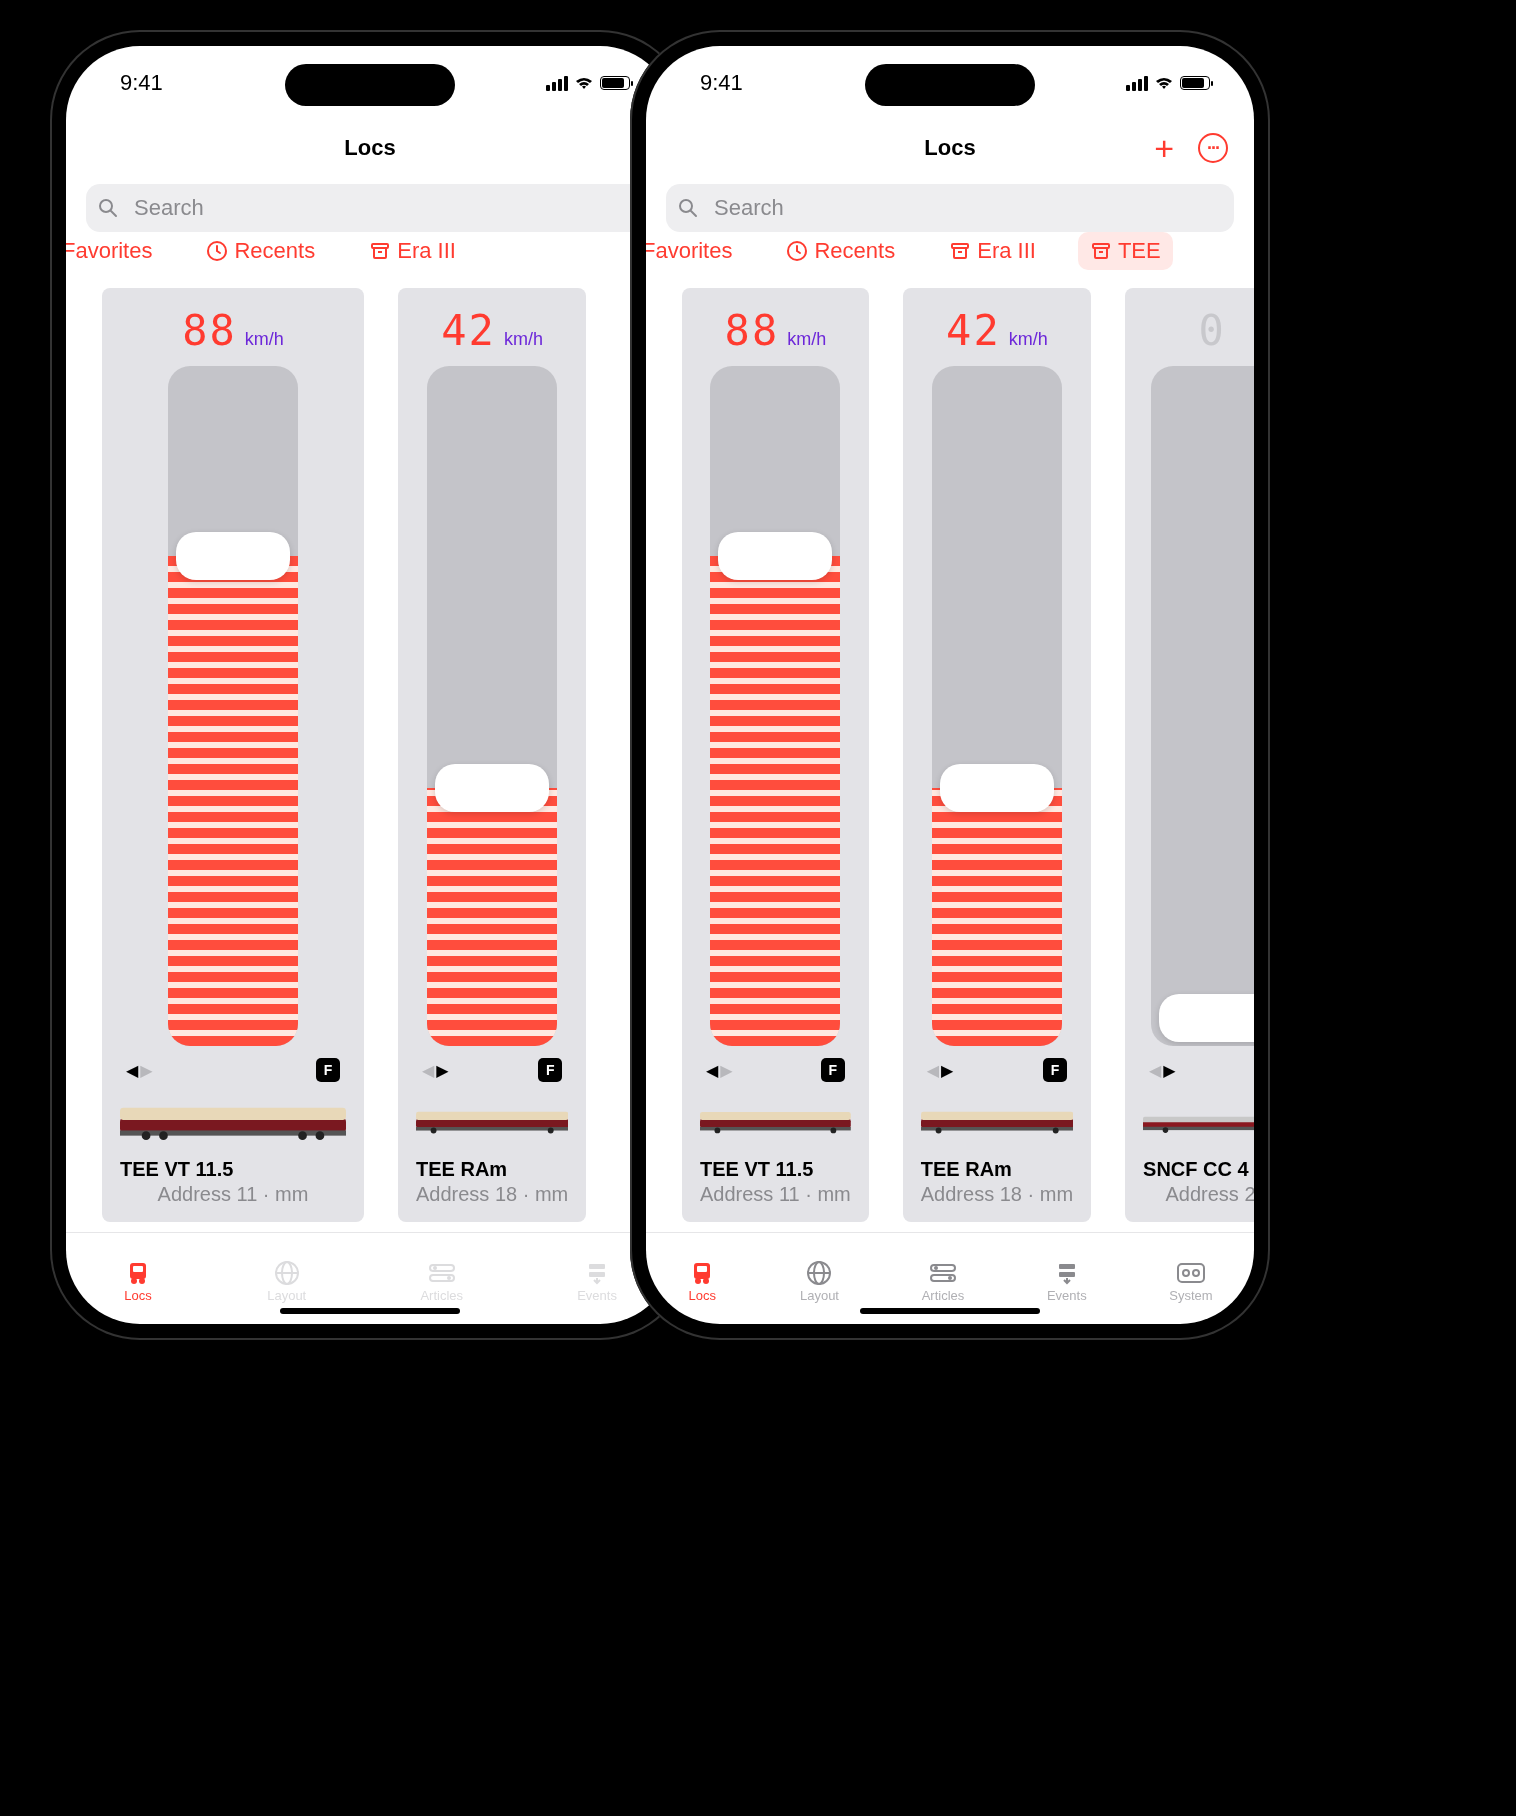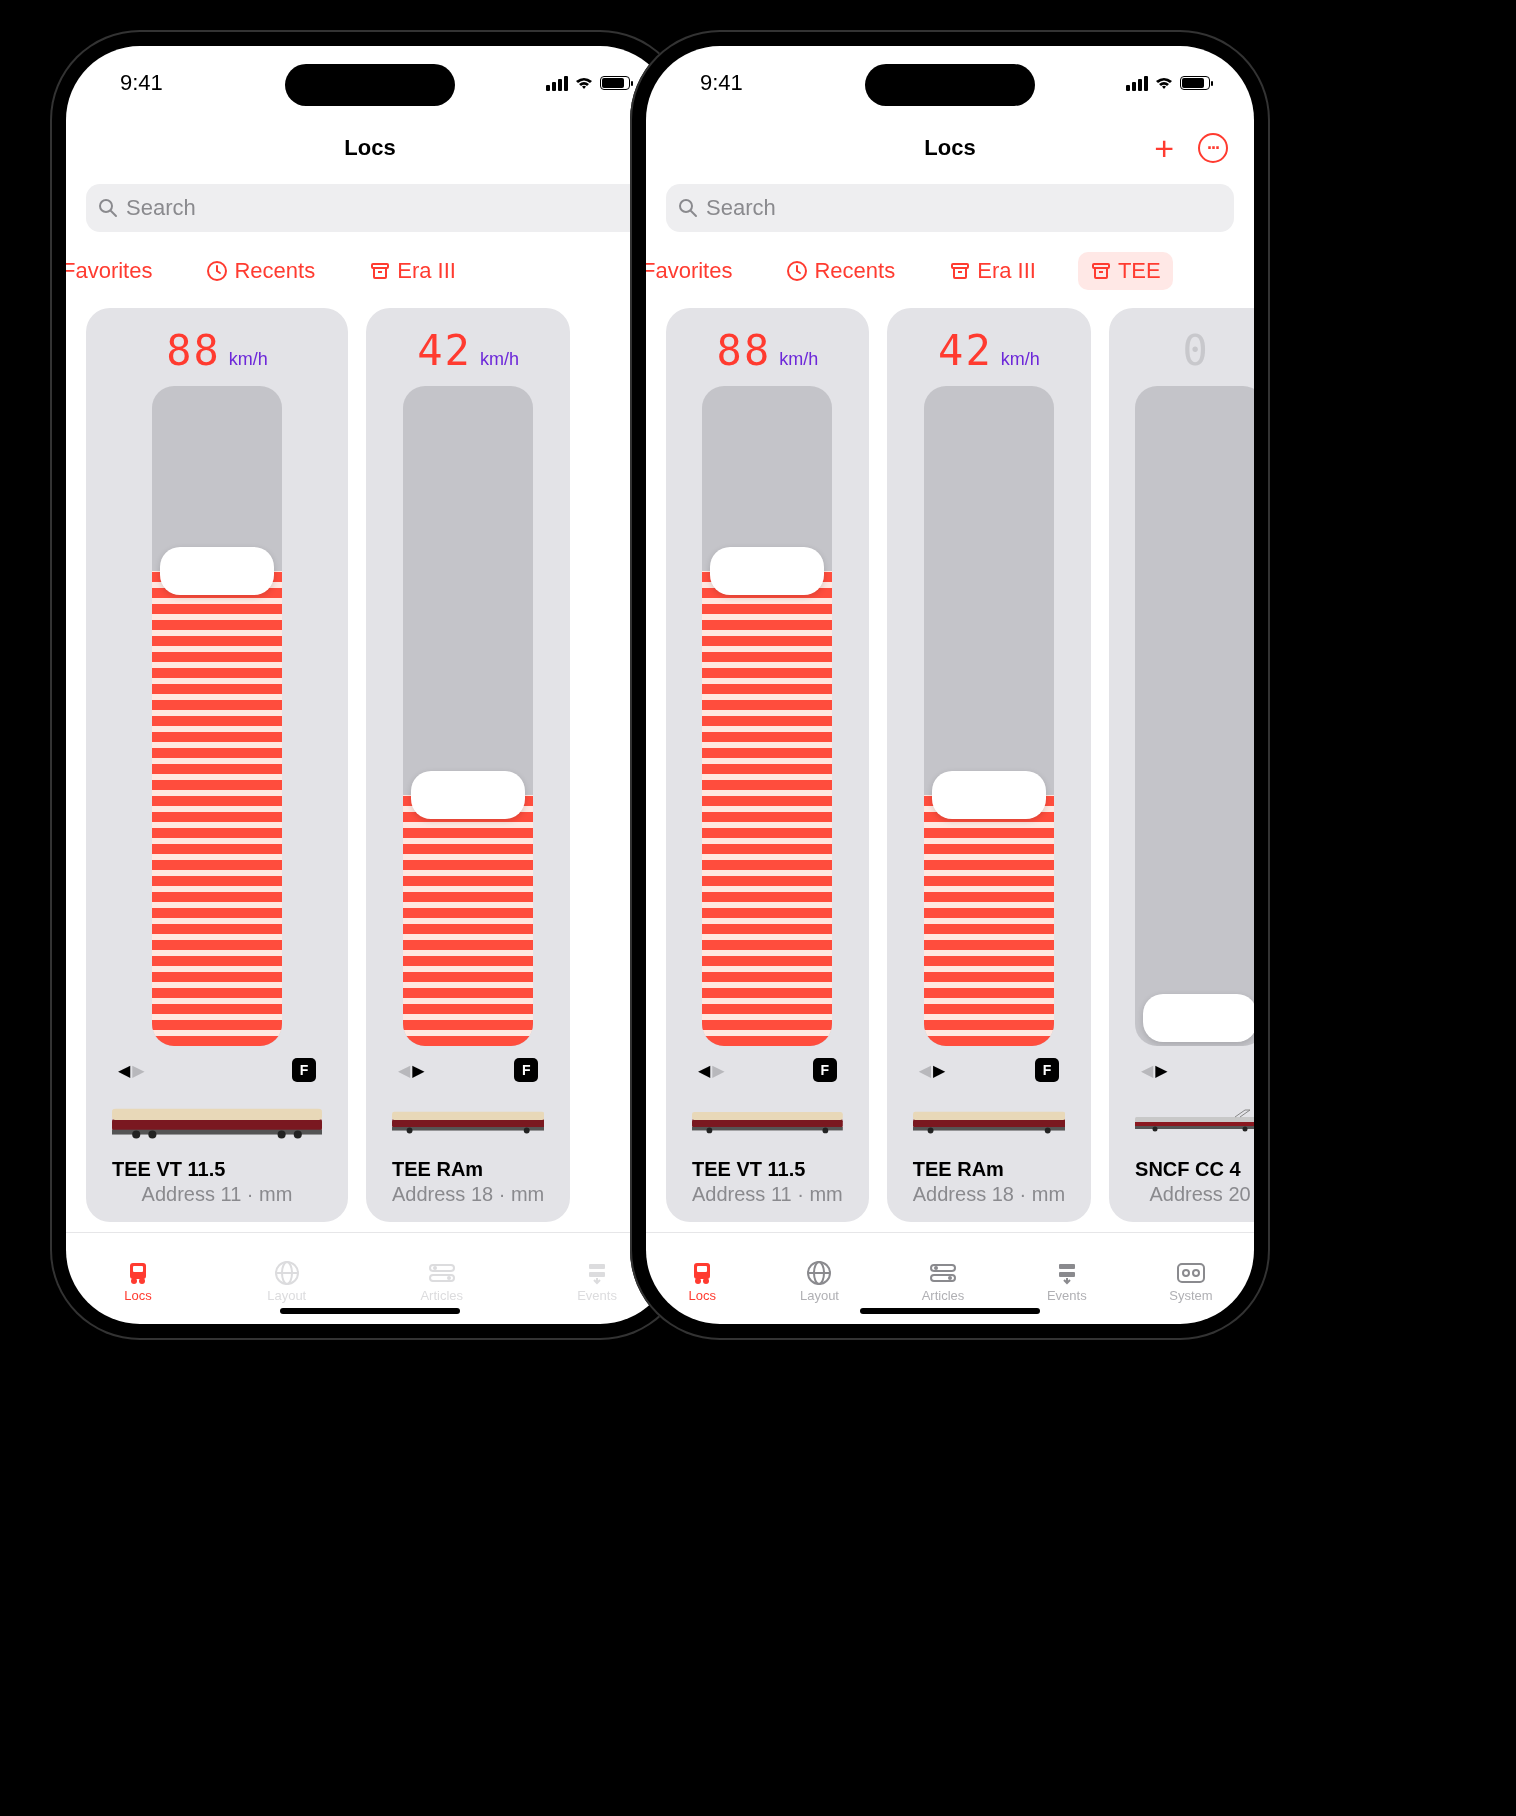--- a/index.html
+++ b/index.html
@@ -73,29 +73,29 @@
 .nav-title { font-size: 22px; font-weight: 600; }
 .nav-actions { position: absolute; right: 26px; display: flex; gap: 24px; align-items: center; }
 .nav-plus { font-size: 34px; color: #ff3b30; font-weight: 300; line-height: 1; }
 .nav-more {
   width: 30px; height: 30px; border: 2px solid #ff3b30; border-radius: 50%;
   color: #ff3b30; display: flex; align-items: center; justify-content: center;
   font-size: 18px; letter-spacing: -2px; font-weight: 700;
 }
 
 .searchbar {
-  margin: 8px 20px 20px;
+  margin: 8px 20px 0;
   background: #eeeef0;
   border-radius: 14px;
   height: 48px;
   display: flex;
   align-items: center;
   padding: 0 12px;
   color: #8a8a8e;
-  gap: 8px;
+  gap: 16px;
 }
 .searchbar input {
   border: none; background: transparent; font-size: 22px; flex: 1; outline: none; color: #000;
 }
 .searchbar input::placeholder { color: #8a8a8e; }
 
 .chips {
   display: flex;
   gap: 30px;
   padding: 0 14px 18px;
@@ -110,25 +110,26 @@
 
 .cards {
   flex: 1;
   display: flex;
   gap: 18px;
   padding: 0 20px 10px;
   overflow: hidden;
 }
 .card {
   background: #e3e3e7;
-  border-radius: 24px;
+  border-radius: 8px;
   flex: 0 0 262px;
   display: flex;
   flex-direction: column;
-  padding: 18px 26px 16px;
+  padding: 18px 18px 16px;
+  margin-left: 16px;
 }
 .card.narrow { flex: 0 0 182px; }
 
 .speed-row { display: flex; justify-content: center; align-items: baseline; gap: 8px; height: 42px; }
 .speed-val {
   font-family: 'DS-Digital', 'Segment7', monospace;
   font-size: 42px;
   color: #ff3b30;
   letter-spacing: 2px;
   font-weight: 400;

